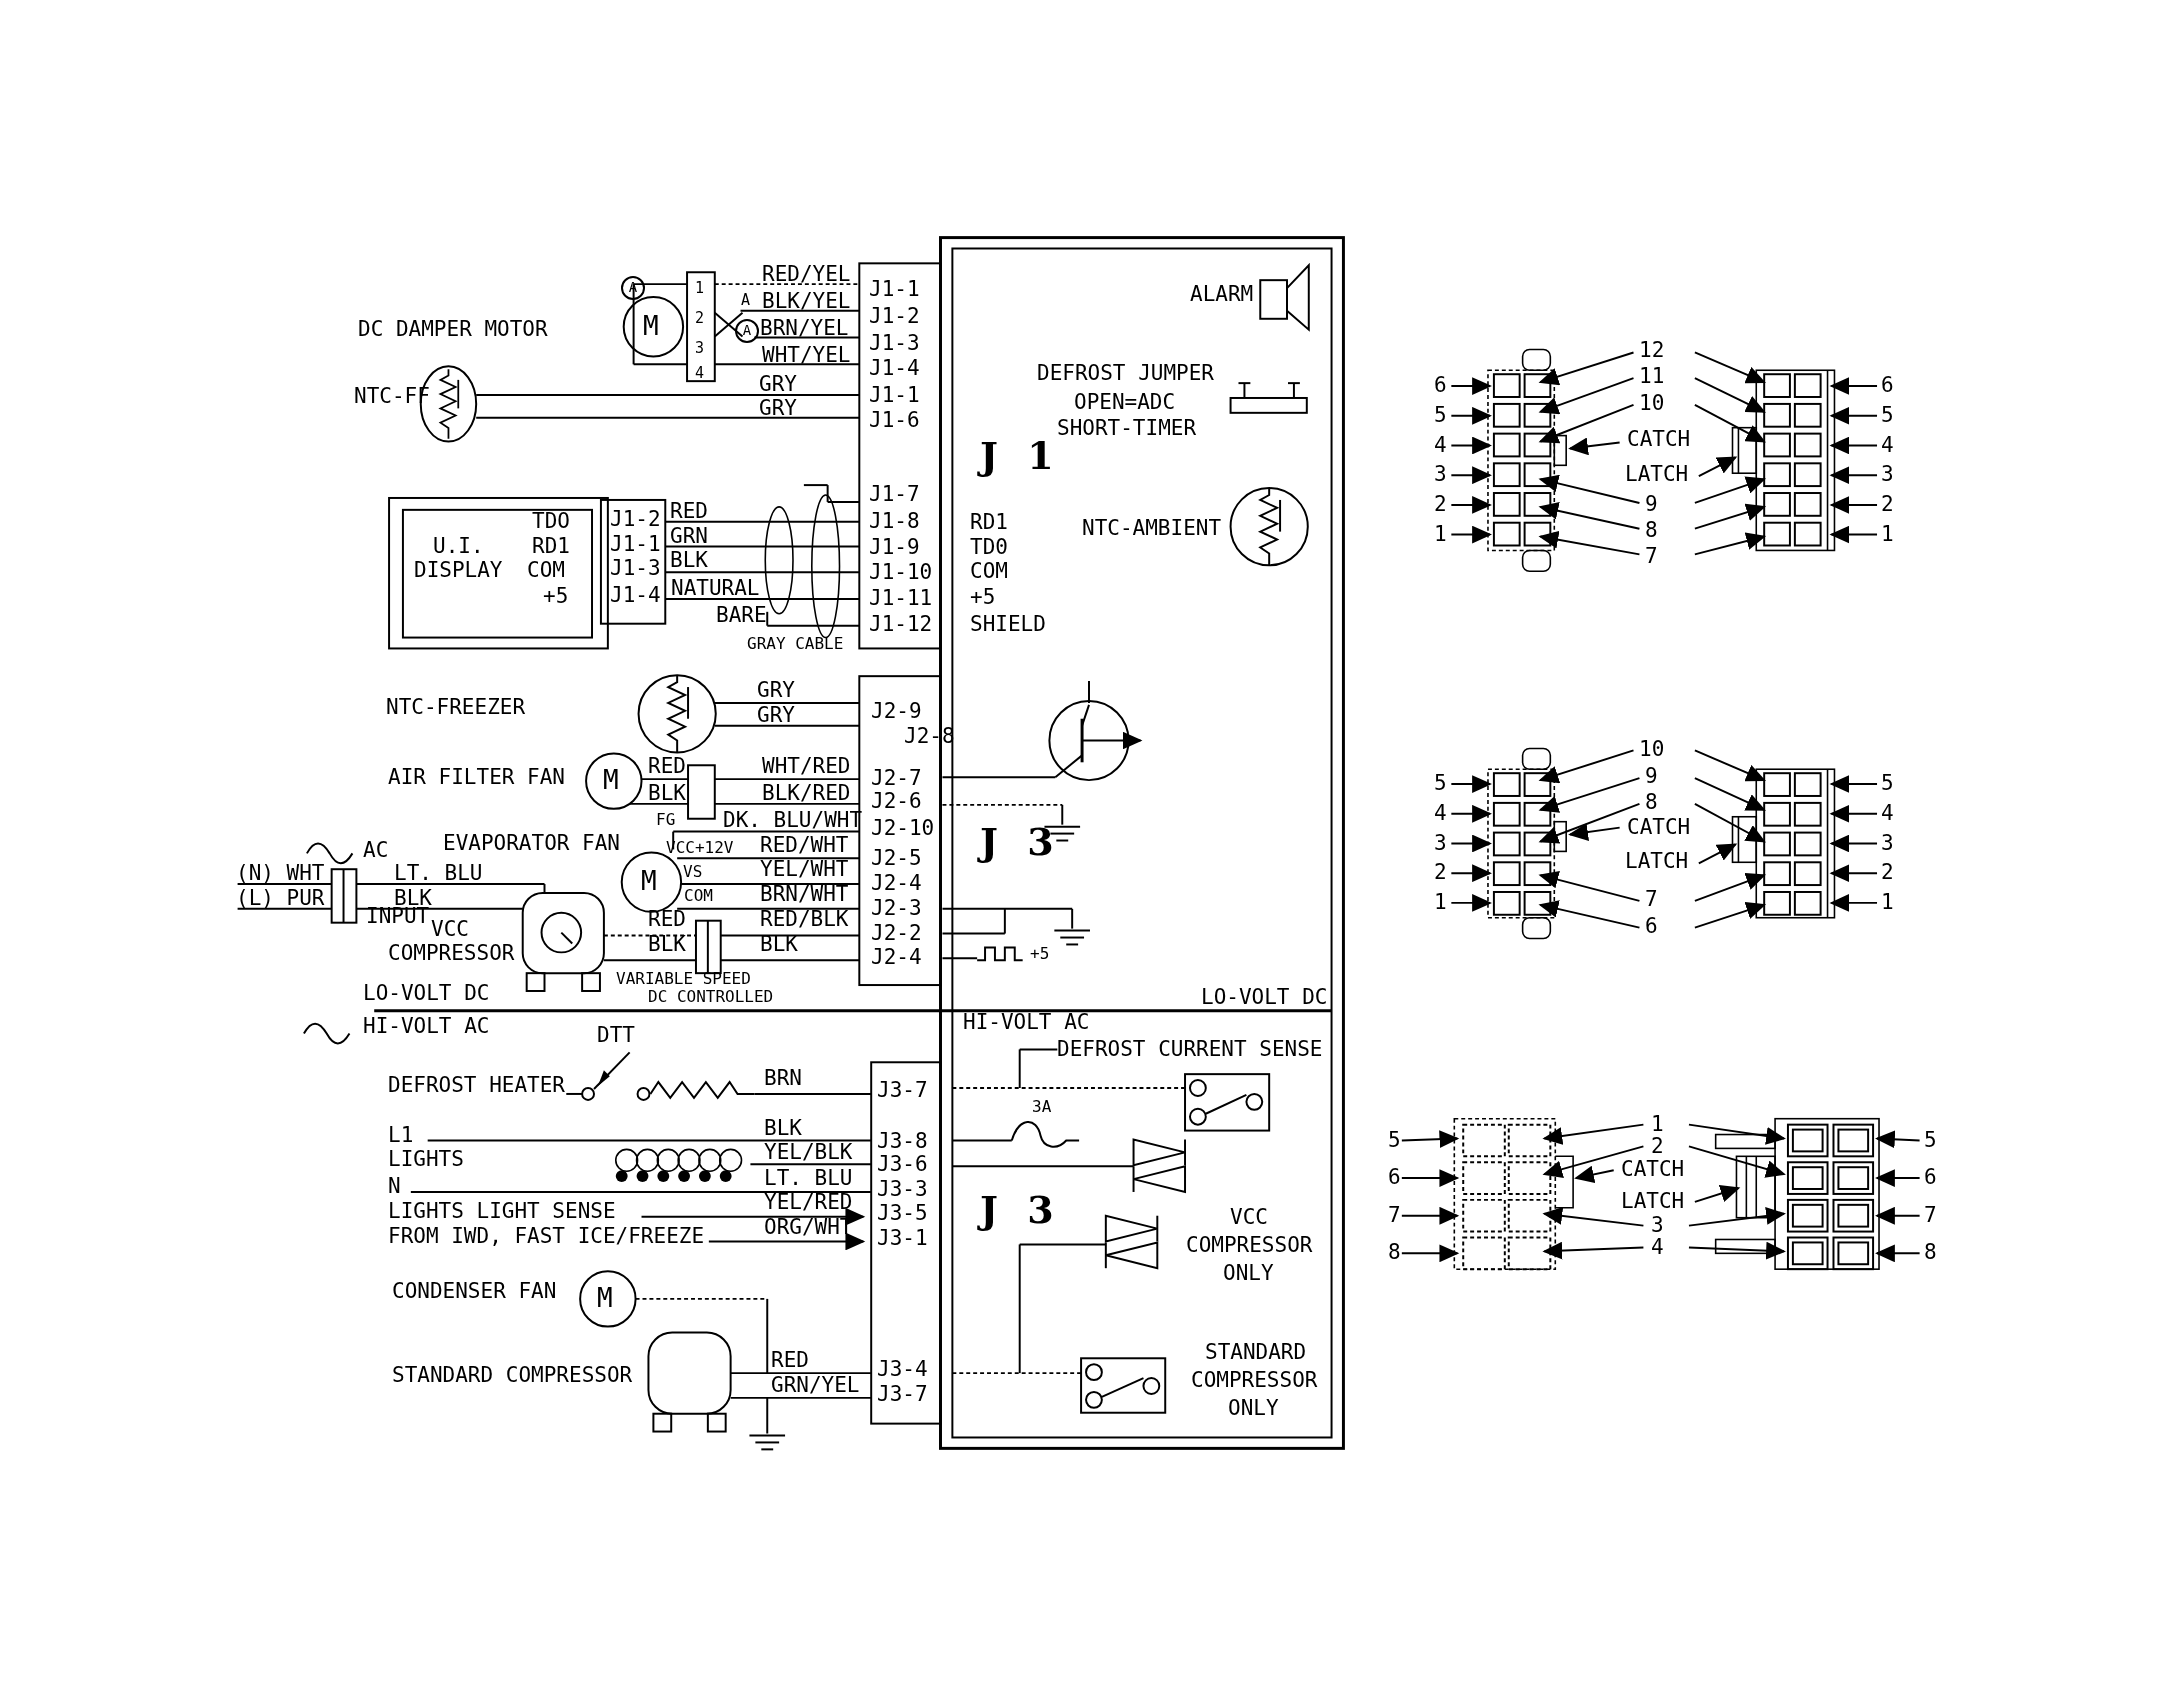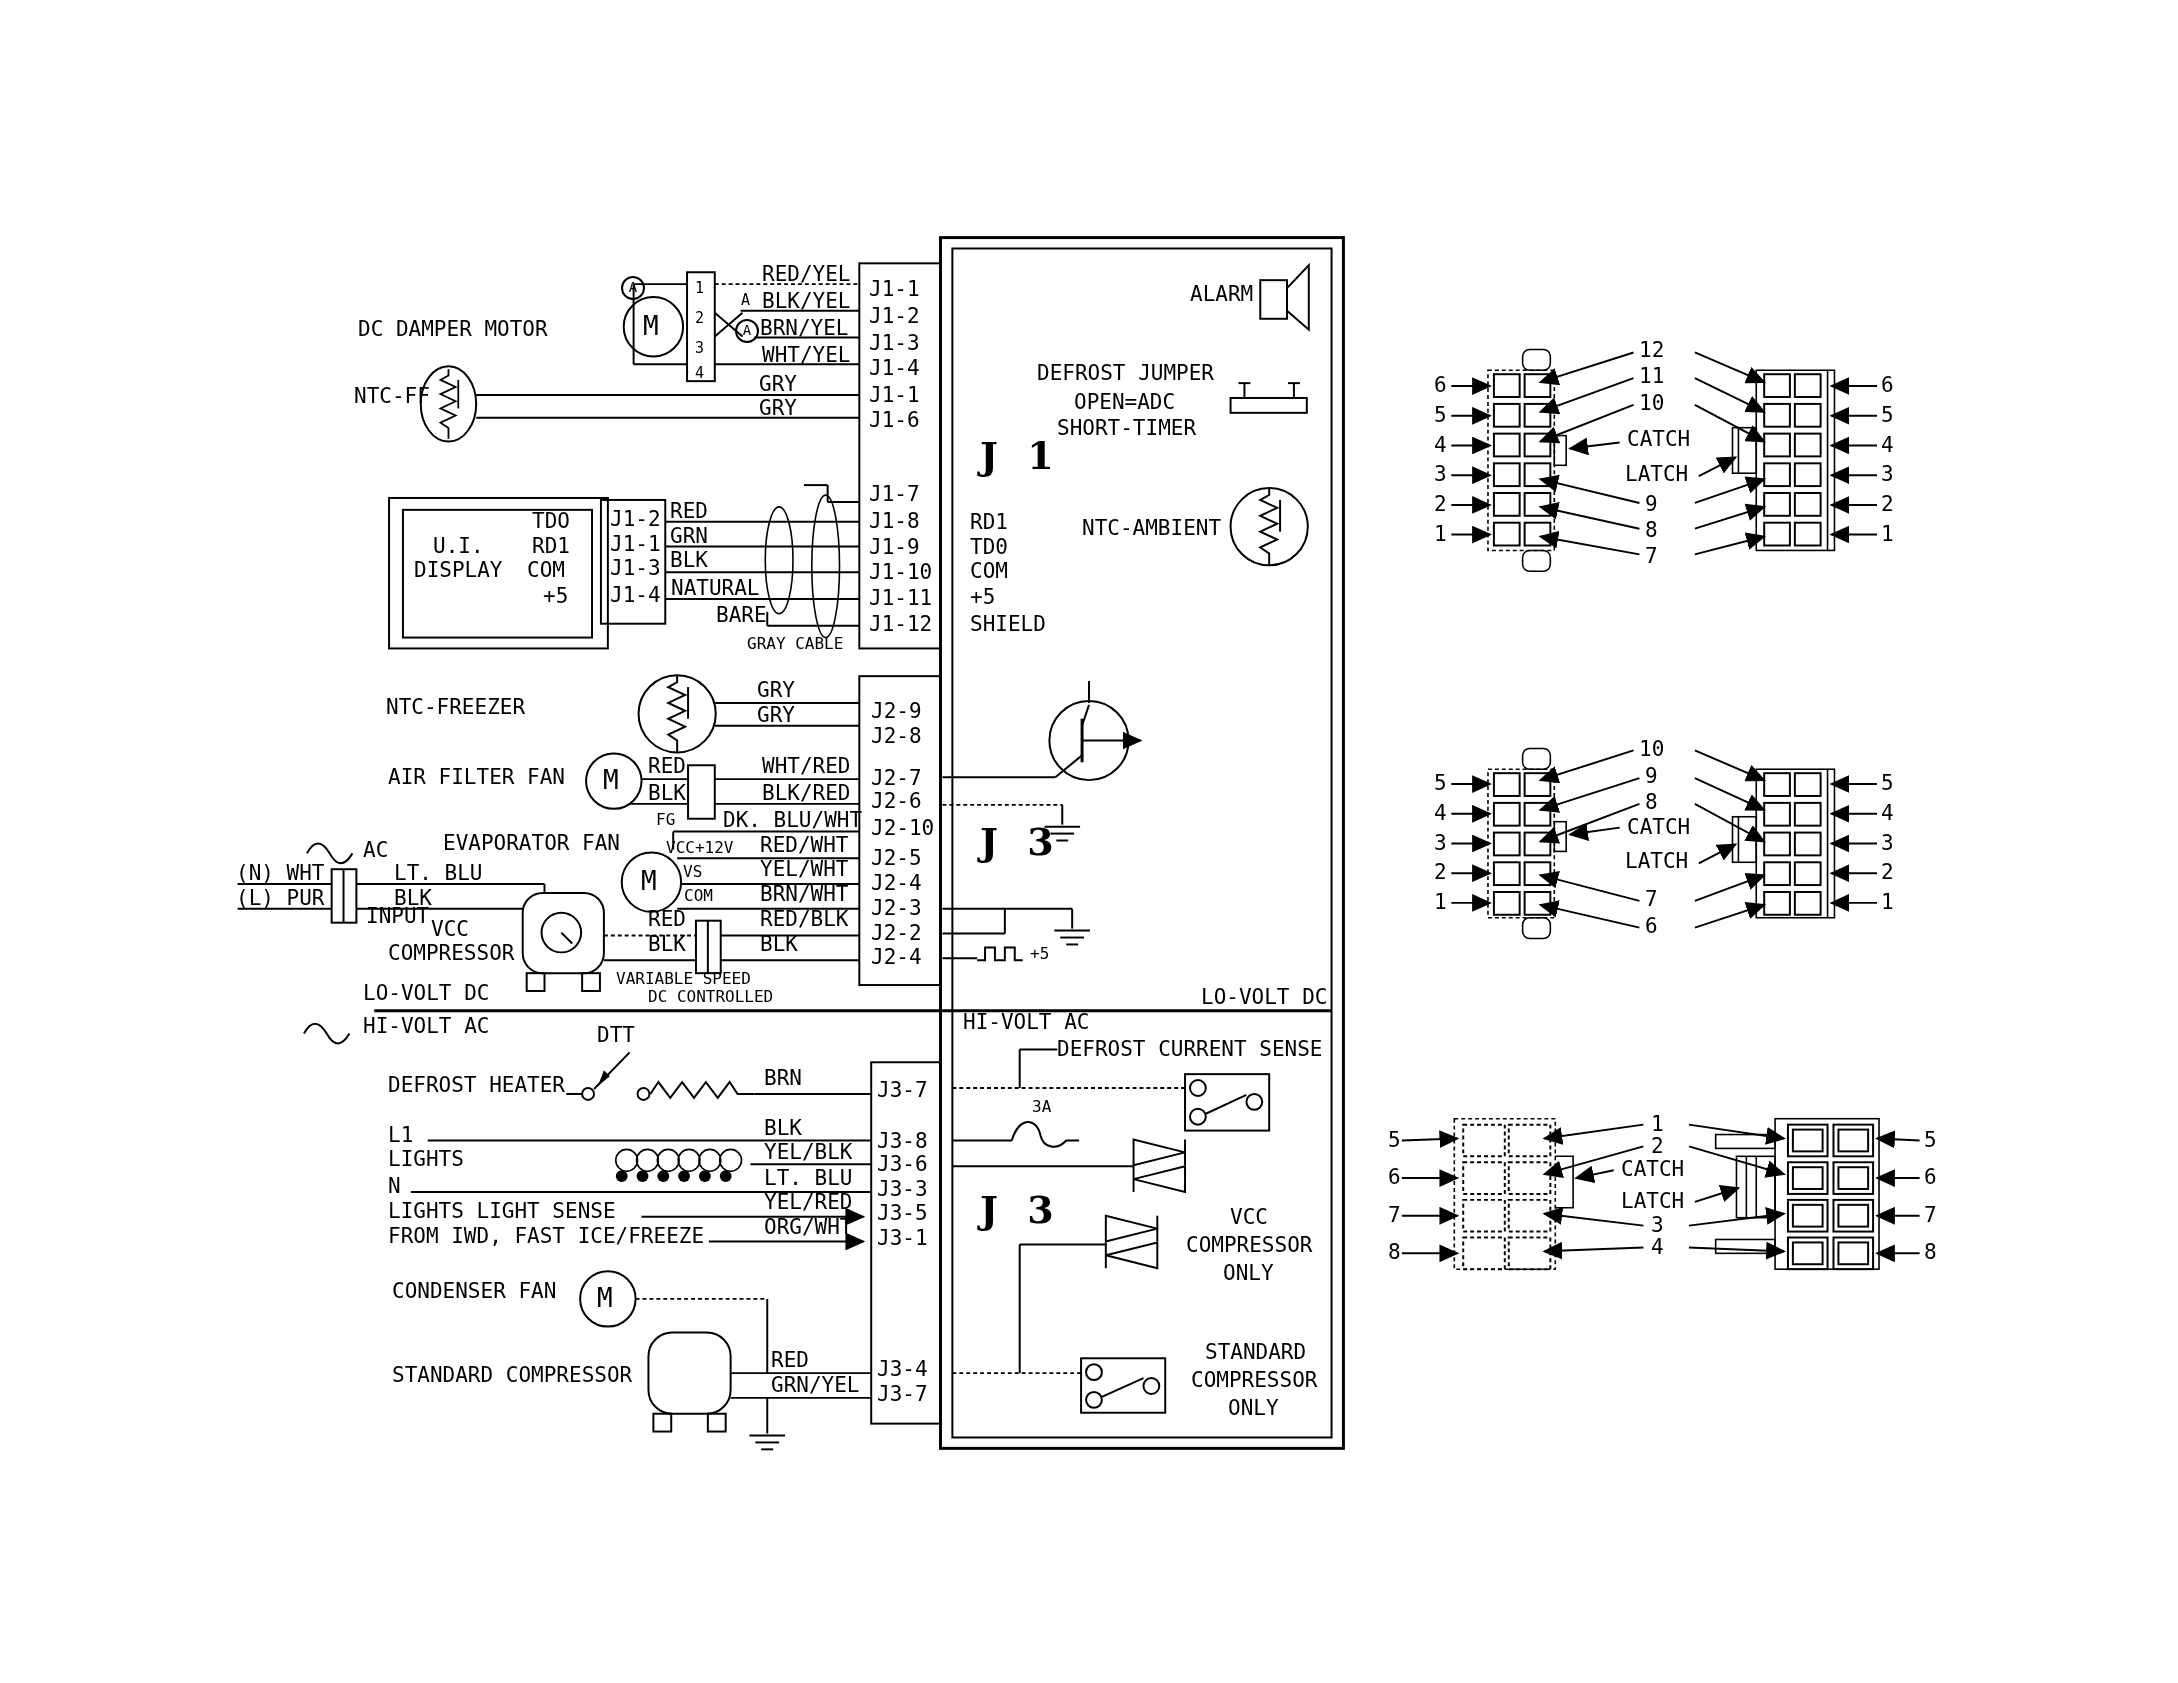--- a/index.html
+++ b/index.html
@@ -507,21 +507,21 @@
 <span class="lbl" style="left:757px;top:680px">GRY</span>
 <span class="lbl" style="left:757px;top:705px">GRY</span>
 <span class="lbl" style="left:388px;top:767px">AIR FILTER FAN</span>
 <span class="lbl mlet" style="left:603px;top:767px">M</span>
 <span class="lbl" style="left:648px;top:756px">RED</span>
 <span class="lbl" style="left:648px;top:783px">BLK</span>
 <span class="lbl" style="left:762px;top:756px">WHT/RED</span>
 <span class="lbl" style="left:762px;top:783px">BLK/RED</span>
 
 <span class="lbl" style="left:871px;top:701px">J2-9</span>
-<span class="lbl" style="left:871px;top:726px">J2-8</span>
+<span class="lbl" style="left:904px;top:726px">J2-8</span>
 <span class="lbl" style="left:871px;top:768px">J2-7</span>
 <span class="lbl" style="left:871px;top:791px">J2-6</span>
 <span class="lbl" style="left:871px;top:818px">J2-10</span>
 <span class="lbl" style="left:871px;top:848px">J2-5</span>
 <span class="lbl" style="left:871px;top:873px">J2-4</span>
 <span class="lbl" style="left:871px;top:898px">J2-3</span>
 <span class="lbl" style="left:871px;top:923px">J2-2</span>
 <span class="lbl" style="left:871px;top:947px">J2-4</span>
 
 <span class="lbl sm" style="left:656px;top:812px">FG</span>

